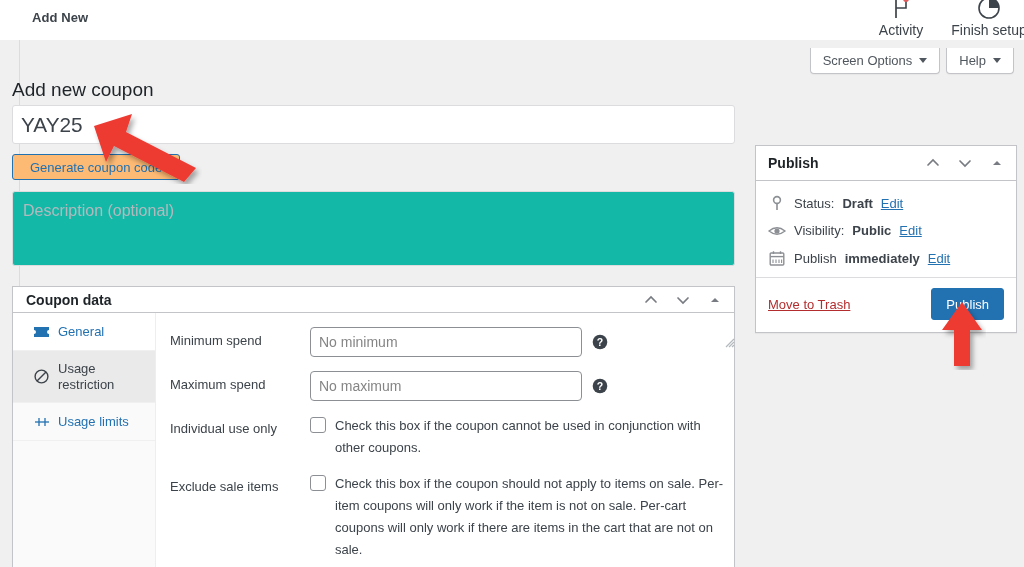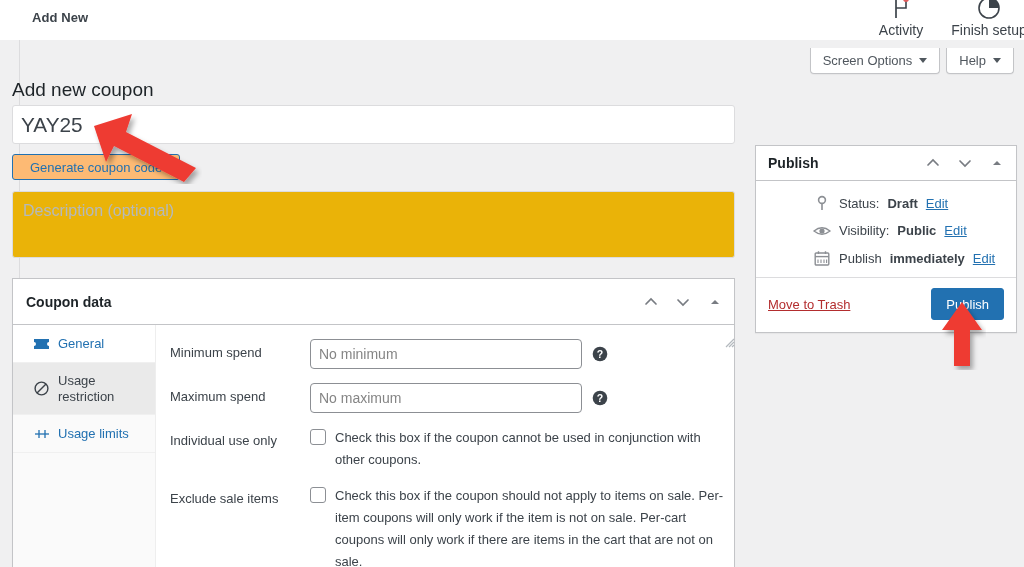--- a/index.html
+++ b/index.html
@@ -112,27 +112,27 @@
     background: #fdba74;
     color: #2271b1;
     border: 1px solid #2271b1;
     border-radius: 3px;
     font-size: 13px;
     cursor: pointer;
   }
   .desc-area {
     display: block;
     margin-top: 11px;
-    width: 723px; height: 67px;
+    width: 723px; height: 75px;
     padding: 8px 10px;
     resize: none;
     font-family: "Liberation Sans", sans-serif;
     font-size: 16px;
     color: #3c434a;
-    background: #eab308;
+    background: #14b8a6;
     border: 1px solid #dcdcde;
     border-radius: 3px;
     outline: none;
     line-height: 1.4;
   }
   .desc-area::placeholder { color: #b4b9be; }
   .resize-grip {
     position: absolute;
     left: 711px; top: 231px;
     width: 12px; height: 12px;
@@ -141,21 +141,21 @@
 
   
   .postbox {
     margin-top: 20px;
     width: 723px;
     background: #fff;
     border: 1px solid #c3c4c7;
     box-shadow: 0 1px 1px rgba(0,0,0,.04);
   }
   .postbox-header {
-    height: 46px;
+    height: 26px;
     display: flex; align-items: center;
     justify-content: space-between;
     padding: 0 4px 0 13px;
     border-bottom: 1px solid #c3c4c7;
   }
   .postbox-title { font-size: 14px; font-weight: 600; color: #1d2327; }
   .handle-actions { display: flex; align-items: center; gap: 2px; }
   .hbtn {
     width: 30px; height: 30px;
     display: flex; align-items: center; justify-content: center;
@@ -239,21 +239,21 @@
     border: 1px solid #c3c4c7;
     box-shadow: 0 1px 1px rgba(0,0,0,.04);
   }
   .pub-header {
     height: 35px;
     display: flex; align-items: center; justify-content: space-between;
     padding: 0 4px 0 12px;
     border-bottom: 1px solid #c3c4c7;
   }
   .pub-title { font-size: 14px; font-weight: 600; color: #1d2327; }
-  .pub-misc { padding: 9px 12px 4px 12px; margin-left: 45px; }
+  .pub-misc { padding: 9px 12px 4px 12px; }
   .misc-row {
     display: flex; align-items: center; gap: 8px;
     padding: 5px 0 7px 0;
     font-size: 13px;
     color: #3c434a;
   }
   .misc-row .micon {
     width: 18px; flex: 0 0 18px;
     display: flex; align-items: center; justify-content: center;
     color: #8c8f94;

